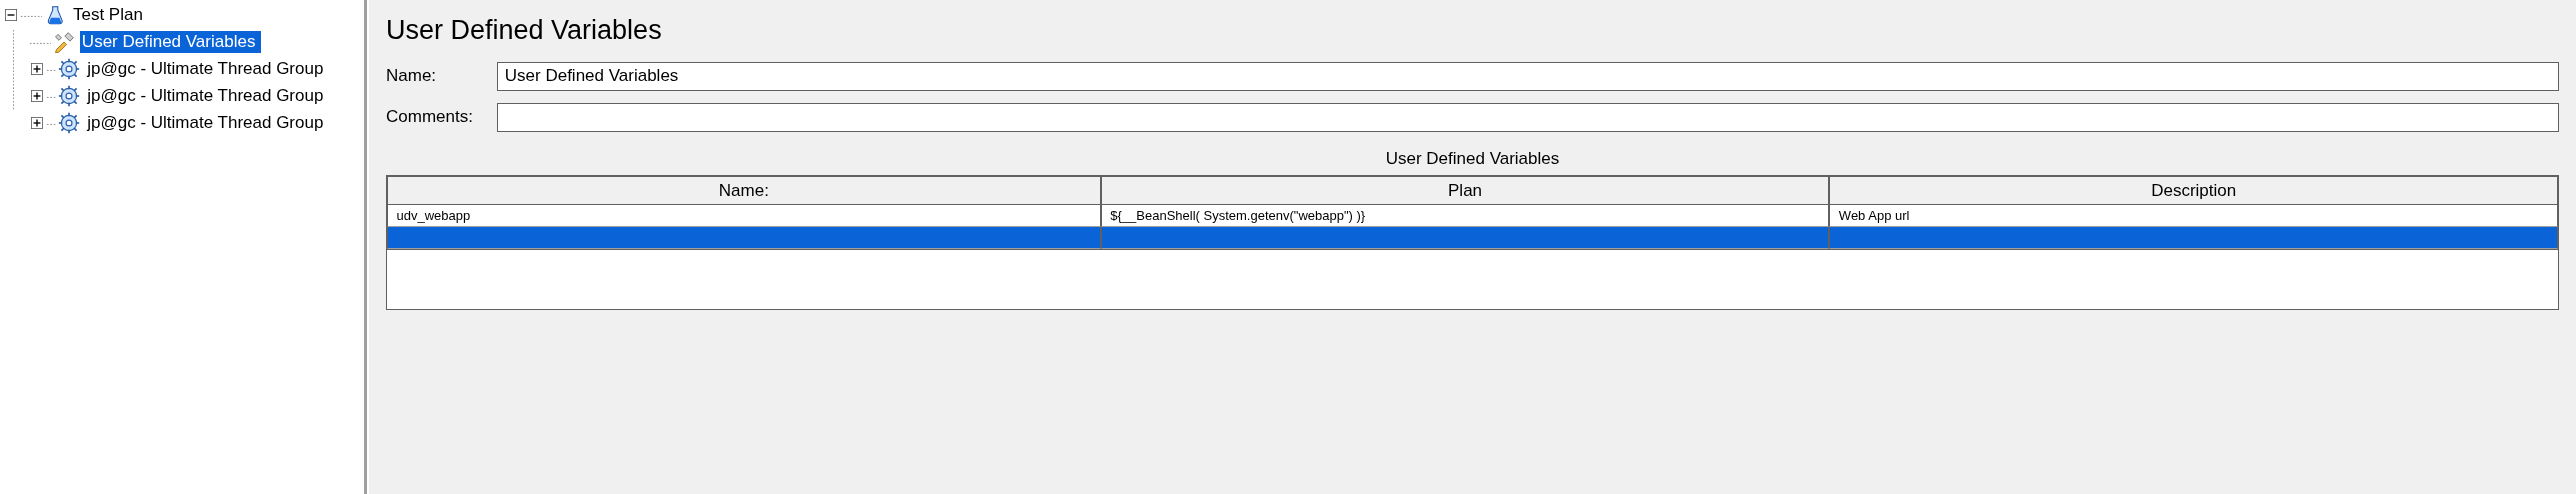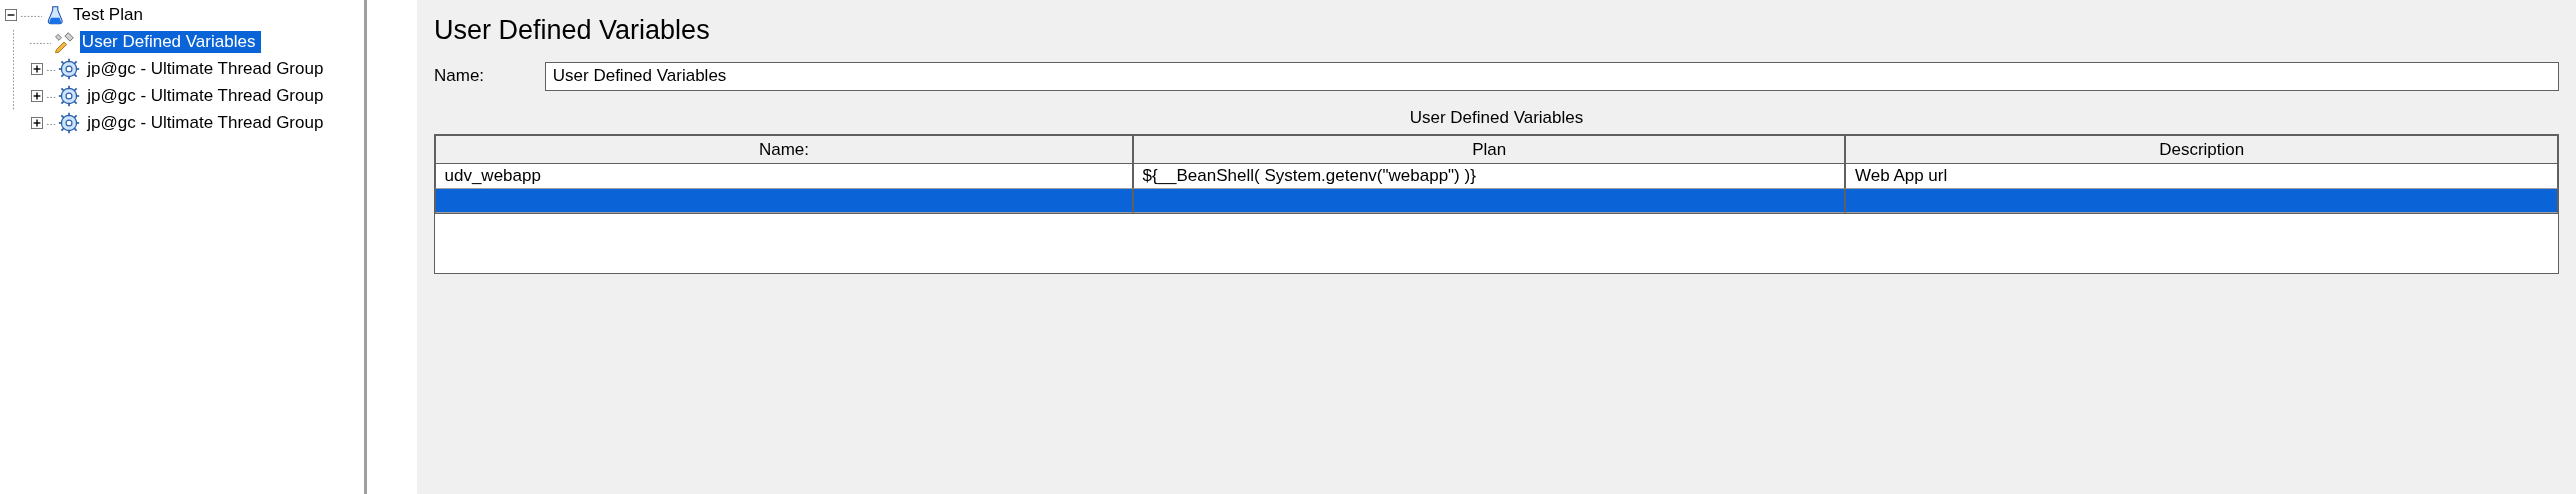--- a/index.html
+++ b/index.html
@@ -8,21 +8,20 @@
     font-family: "Segoe UI", Tahoma, Arial, sans-serif;
     font-size: 17px;
     background: #ffffff;
     color: #000000;
     height: 100%;
   }
   .app {
     display: flex;
     width: 2576px;
     height: 495px;
-    gap: 48px;
   }
   
   .tree-panel {
     width: 367px;
     background: #ffffff;
     border-right: 3.4px solid #a0a0a0;
     padding: 1.7px 0 0 0;
     overflow: hidden;
   }
   .tree-row {
@@ -135,21 +134,21 @@
     font-weight: 400;
     font-size: 17px;
     padding: 3.4px 6.8px;
     text-align: center;
   }
   .var-table td {
     border-left: 1.7px solid #606060;
     border-right: 1.7px solid #606060;
     border-bottom: 0.9px solid #a0a0a0;
     padding: 1.7px 8.5px;
-    font-size: 17px;
+    font-size: 13px;
     background: #ffffff;
     height: 22px;
     overflow: hidden;
     text-overflow: ellipsis;
     white-space: nowrap;
   }
   .var-table tr.selected td {
     background: #0a64d8;
     color: #ffffff;
   }
@@ -295,20 +294,24 @@
   <div class="content-panel">
     <div class="content-inner">
 
       <div class="panel-title">User Defined Variables</div>
 
       <div class="form-row">
         <div class="form-label">Name:</div>
         <input class="form-input" type="text" value="User Defined Variables" style="">
       </div>
 
+      <div class="form-row">
+        <div class="form-label">Comments:</div>
+        <input class="form-input" type="text" value="" style="">
+      </div>
 
       <div class="table-caption">User Defined Variables</div>
 
       <div class="table-wrapper">
         <table class="var-table">
           <thead>
             <tr>
               <th>Name:</th>
               <th>Plan</th>
               <th>Description</th>

